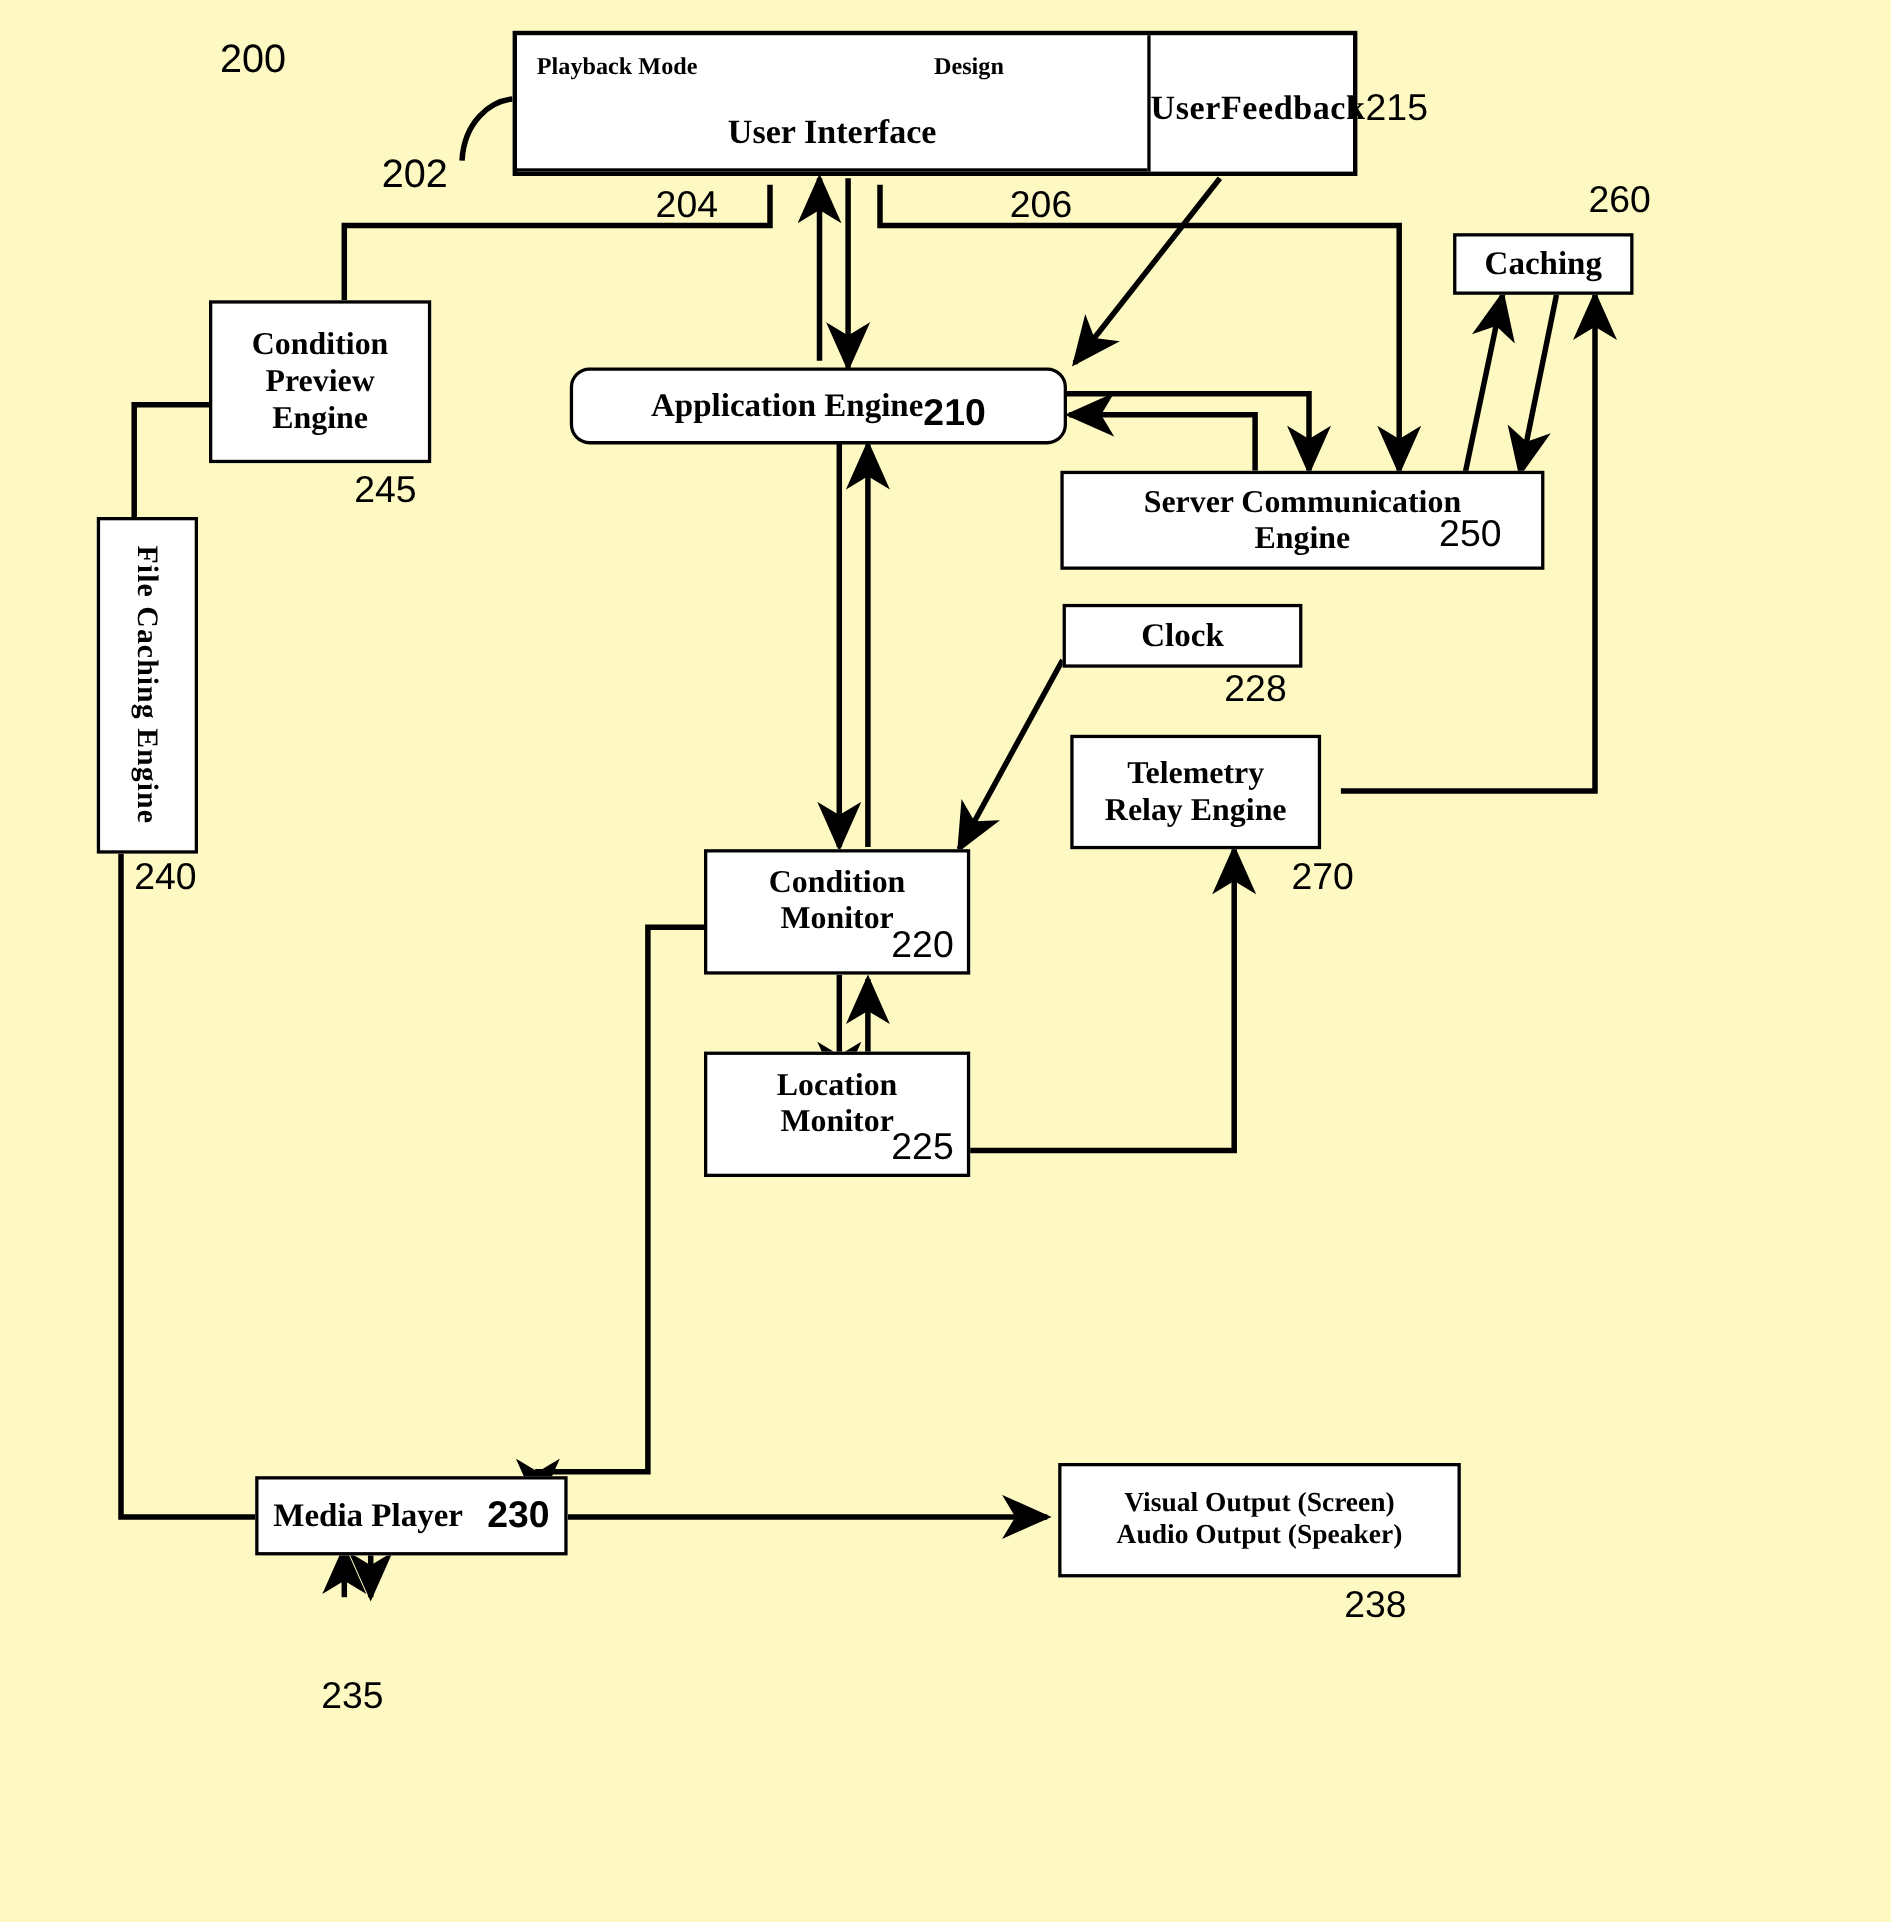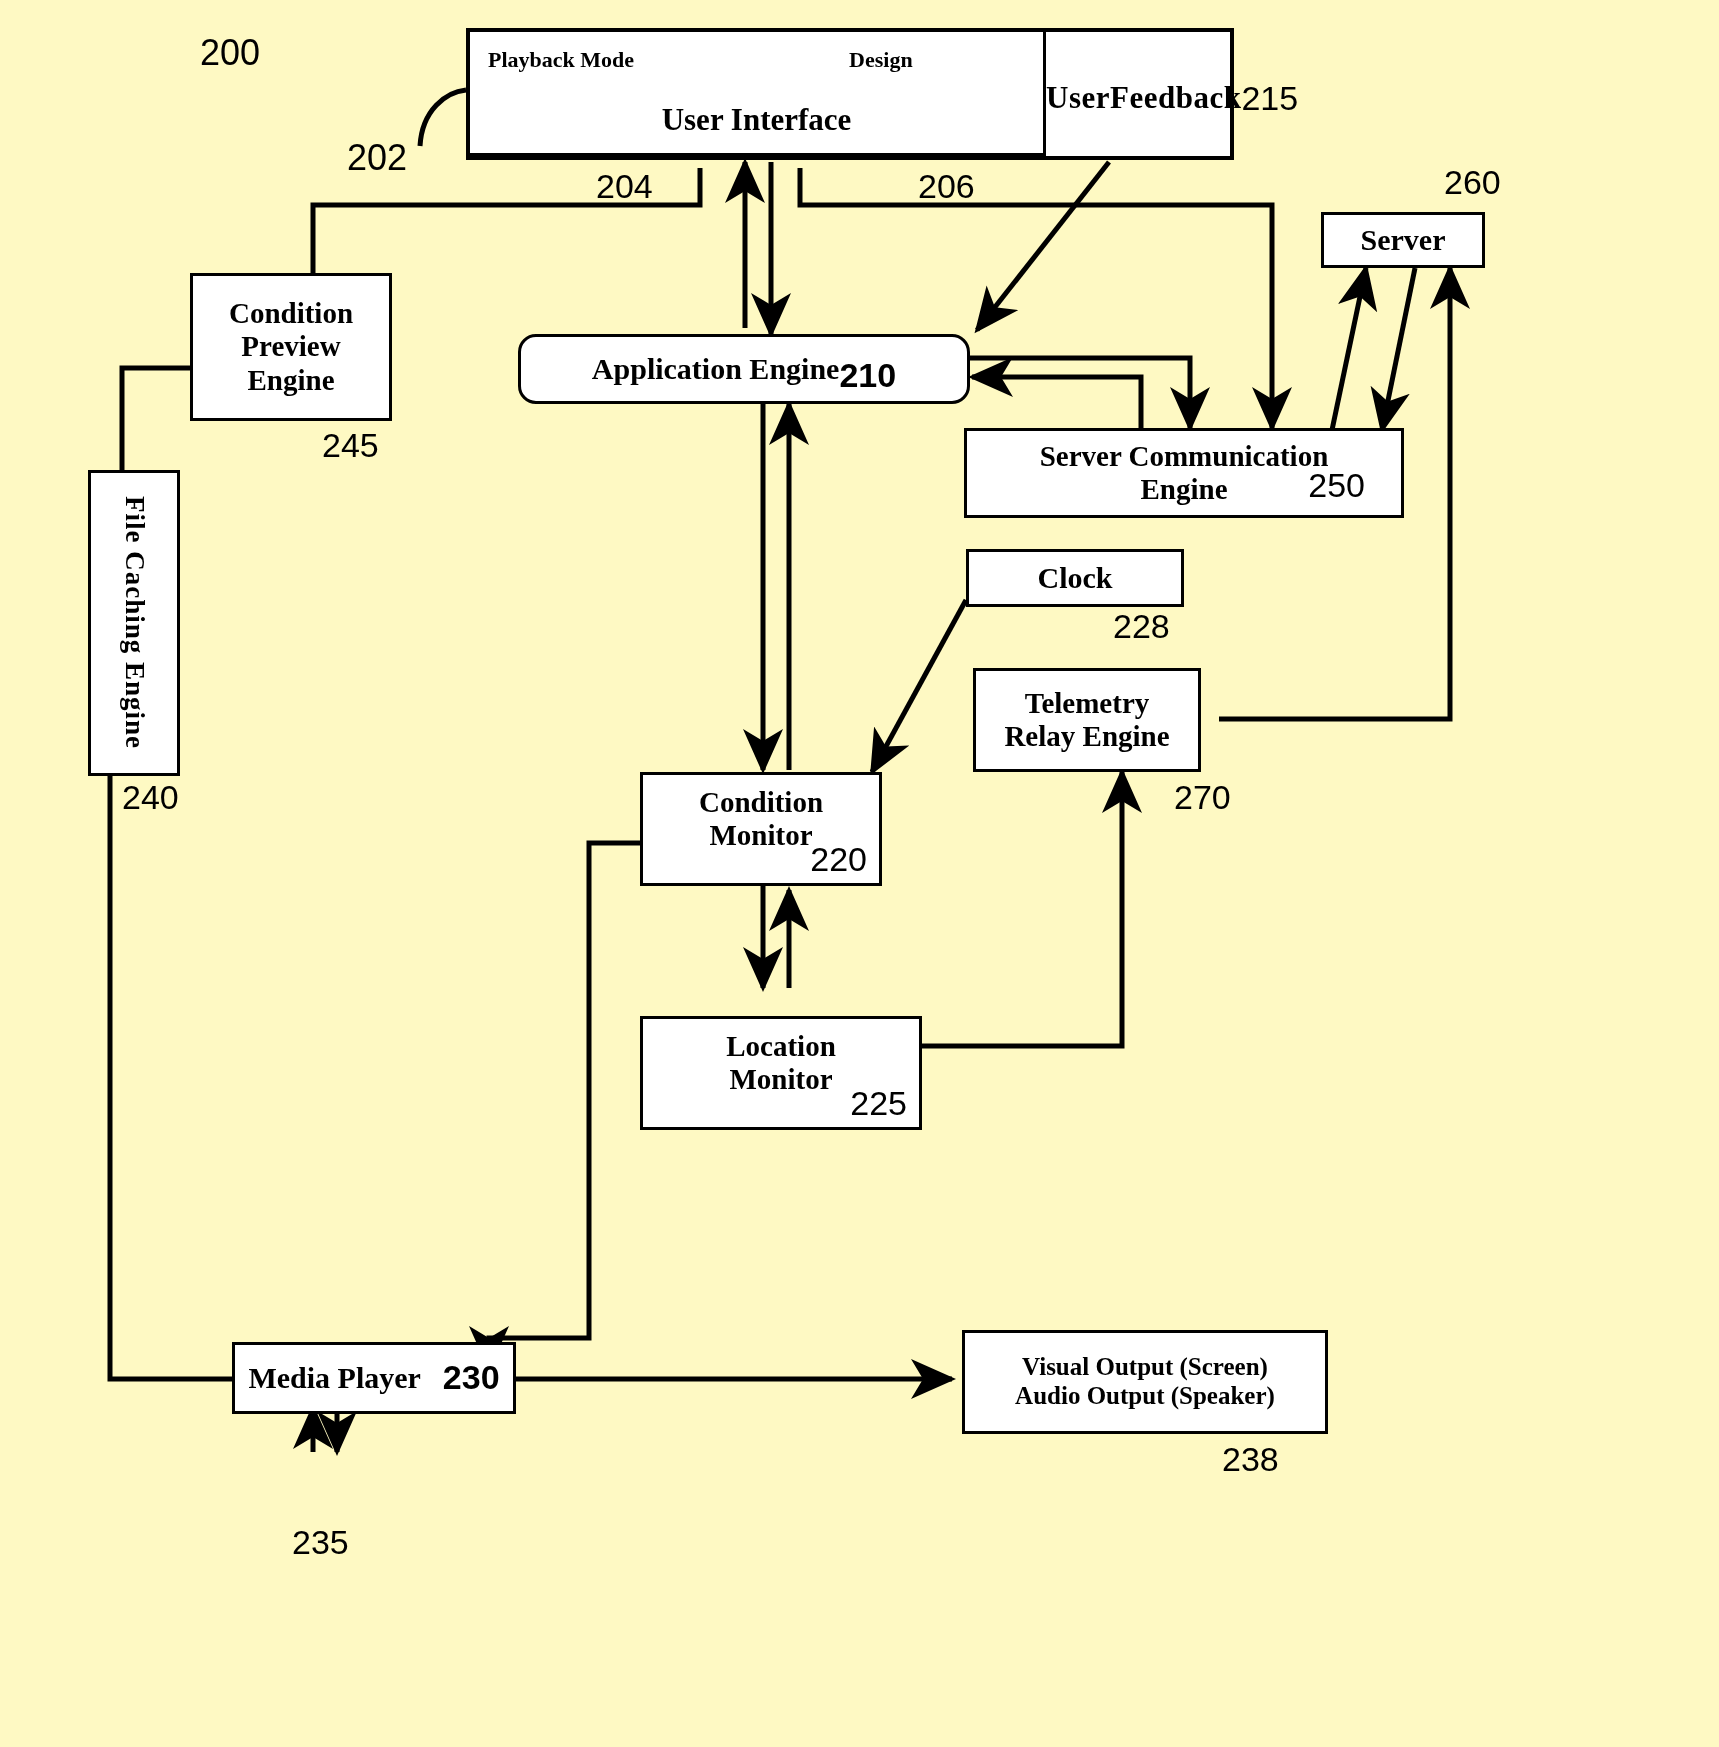--- a/index.html
+++ b/index.html
@@ -208,21 +208,21 @@
     <span class="vtext">File Caching Engine</span>
   </div>
   <div class="reflabel" style="left:122px; top:778px;">240</div>
 
   <div class="box round" style="left:518px; top:334px; width:452px; height:70px; font-size:30px;">
     <span>Application Engine</span>
       <span class="num-inline" style="align-self:flex-end; padding-bottom:6px;">210</span>
   </div>
 
   <div class="box" style="left:1321px; top:212px; width:164px; height:56px; font-size:30px;">
-    <span>Server</span>
+    <span>Caching</span>
   </div>
   <div class="reflabel" style="left:1444px; top:163px;">260</div>
 
   <div class="box" style="left:964px; top:428px; width:440px; height:90px; font-size:29px;">
     <div>
       <span class="b-title">Server Communication</span>
       <span class="b-title" style="position:relative;">Engine</span>
     </div>
     <span class="inbox-num" style="position:absolute; right:36px; bottom:10px;">250</span>
   </div>
@@ -241,21 +241,21 @@
   <div class="reflabel" style="left:1174px; top:778px;">270</div>
 
   <div class="box" style="left:640px; top:772px; width:242px; height:114px; font-size:29px;">
     <div style="position:relative; top:-10px;">
       <span class="b-title">Condition</span>
       <span class="b-title">Monitor</span>
     </div>
     <span class="inbox-num" style="position:absolute; right:12px; bottom:4px;">220</span>
   </div>
 
-  <div class="box" style="left:640px; top:1016px; width:282px; height:114px; font-size:29px;">
+  <div class="box" style="left:640px; top:956px; width:242px; height:114px; font-size:29px;">
     <div style="position:relative; top:-10px;">
       <span class="b-title">Location</span>
       <span class="b-title">Monitor</span>
     </div>
     <span class="inbox-num" style="position:absolute; right:12px; bottom:4px;">225</span>
   </div>
 
   <div class="box" style="left:232px; top:1342px; width:284px; height:72px; font-size:30px;">
     <span>Media Player</span>
     <span class="num-inline" style="margin-left:22px;">230</span>

